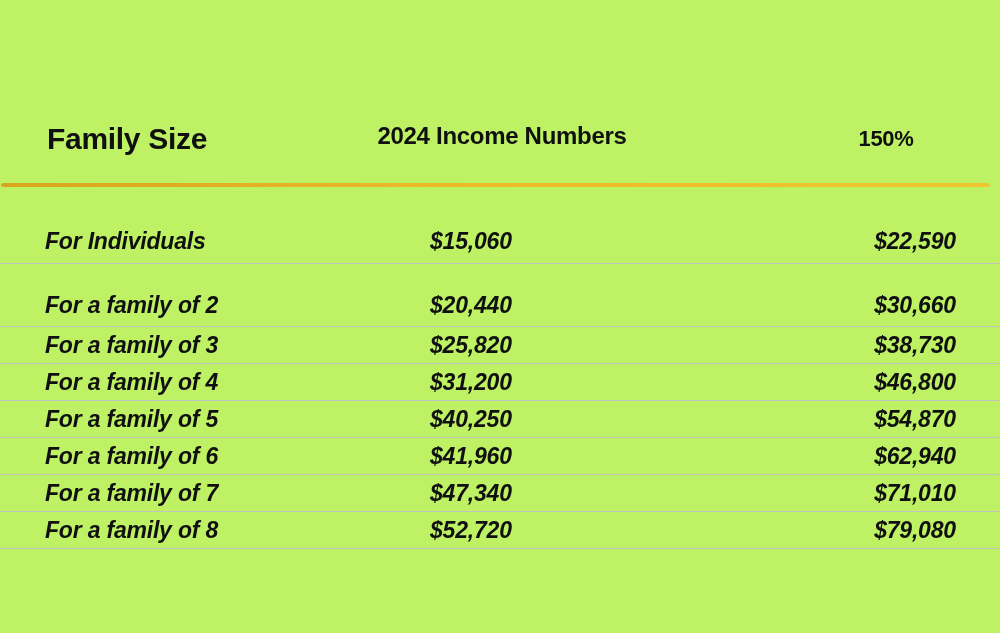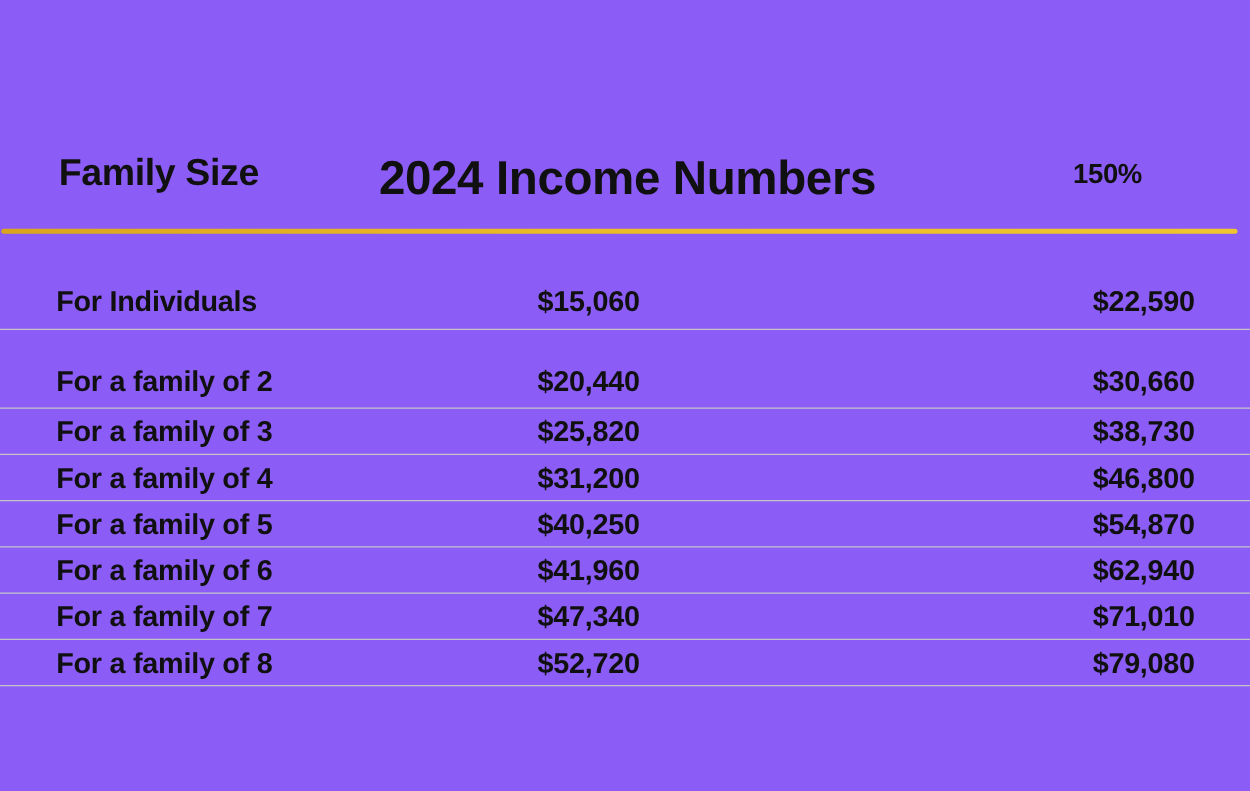--- a/index.html
+++ b/index.html
@@ -1,54 +1,55 @@
 <!DOCTYPE html>
 <html><head>
 <meta charset="utf-8">
 <style>
   html, body { margin: 0; padding: 0; background: #ffffff; }
 
   .stage {
     position: relative;
     width: 1000px;
     height: 633px;
-    background: #8b5cf6;
+    background: #bef264;
     overflow: hidden;
     font-family: "Liberation Sans", sans-serif;
     color: #101010;
   }
 
   
   .hdr {
     position: absolute;
     font-weight: 700;
     white-space: nowrap;
     letter-spacing: -0.3px;
   }
   .hdr-family { left: 47px;  top: 122px; font-size: 30px; }
-  .hdr-income { left: 502px; top: 122px; font-size: 38px; transform: translateX(-50%); }
+  .hdr-income { left: 502px; top: 122px; font-size: 24px; transform: translateX(-50%); }
   .hdr-pct    { left: 886px; top: 126px; font-size: 22px; transform: translateX(-50%); }
 
   
   .gold-divider {
     position: absolute;
     left: 1px;
     top: 183px;
     width: 989px;
     height: 4px;
     border-radius: 2px;
     background: linear-gradient(90deg, #D9A51E 0%, #EBBA28 45%, #EFC62F 100%);
   }
 
   
   .rows {
     position: absolute;
     left: 0;
     top: 185px;
     width: 1000px;
+    font-style: italic;
   }
   .row {
     display: grid;
     grid-template-columns: 430px 400px 1fr;
     align-items: center;
     height: 36px;
     border-bottom: 1.5px solid #c4c4c4;
     font-size: 23px;
     font-weight: 700;
     letter-spacing: -0.2px;

